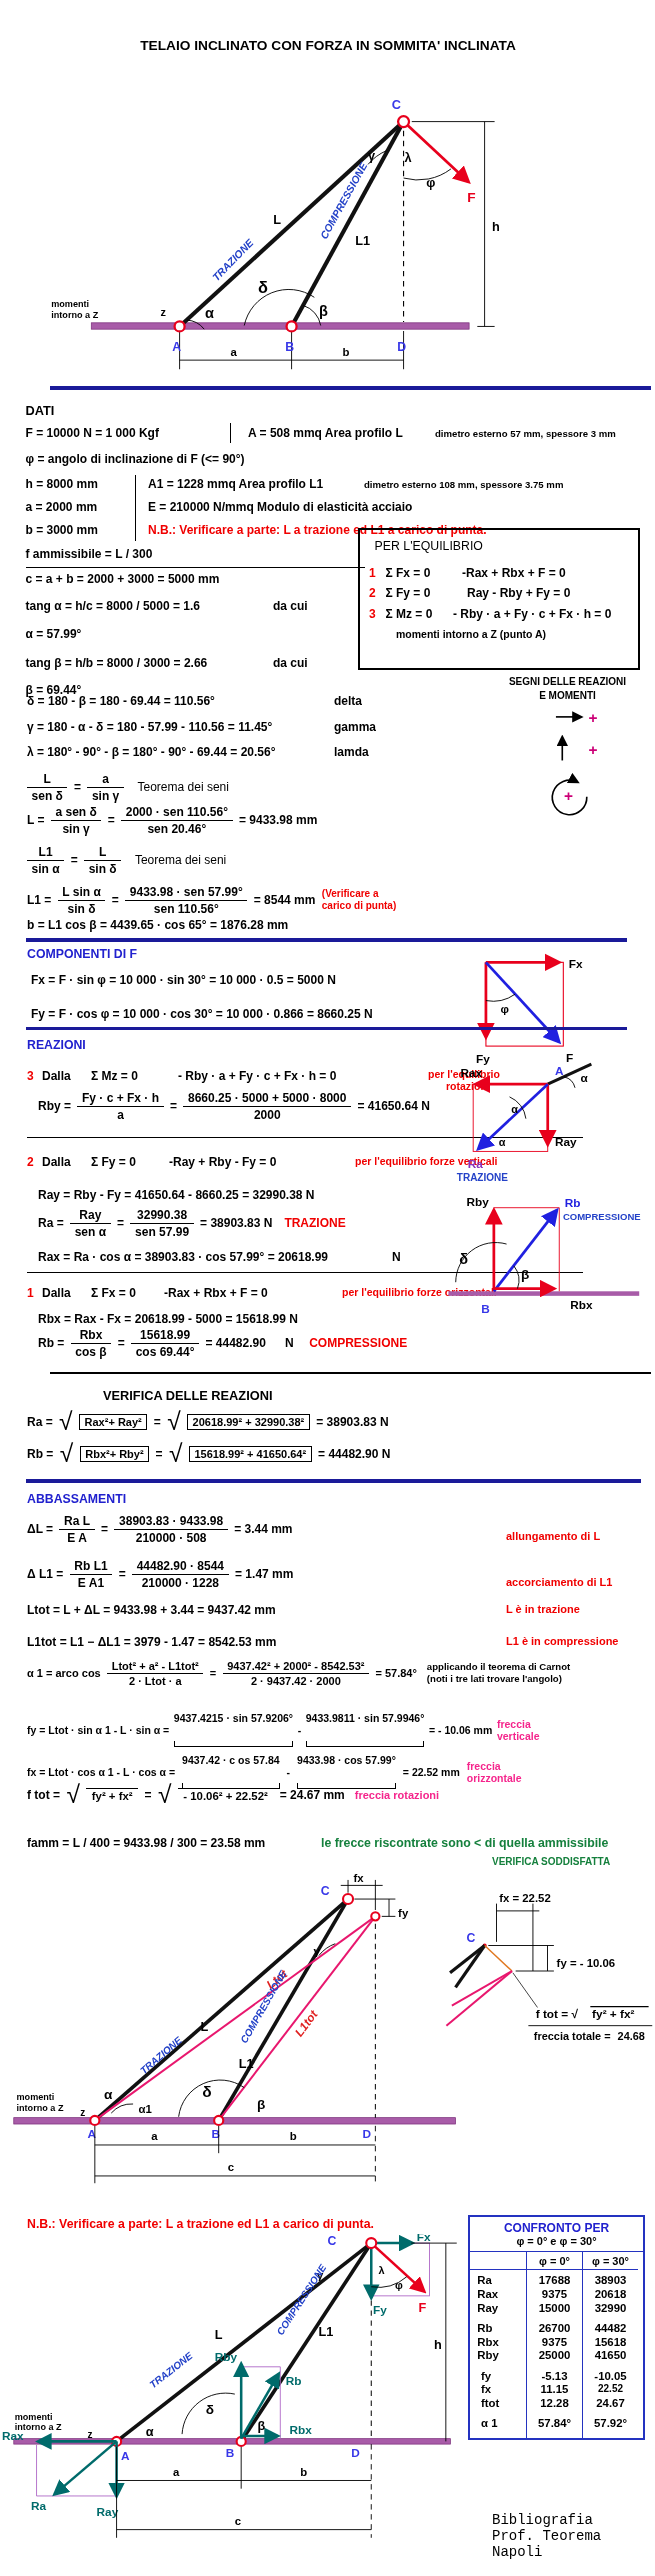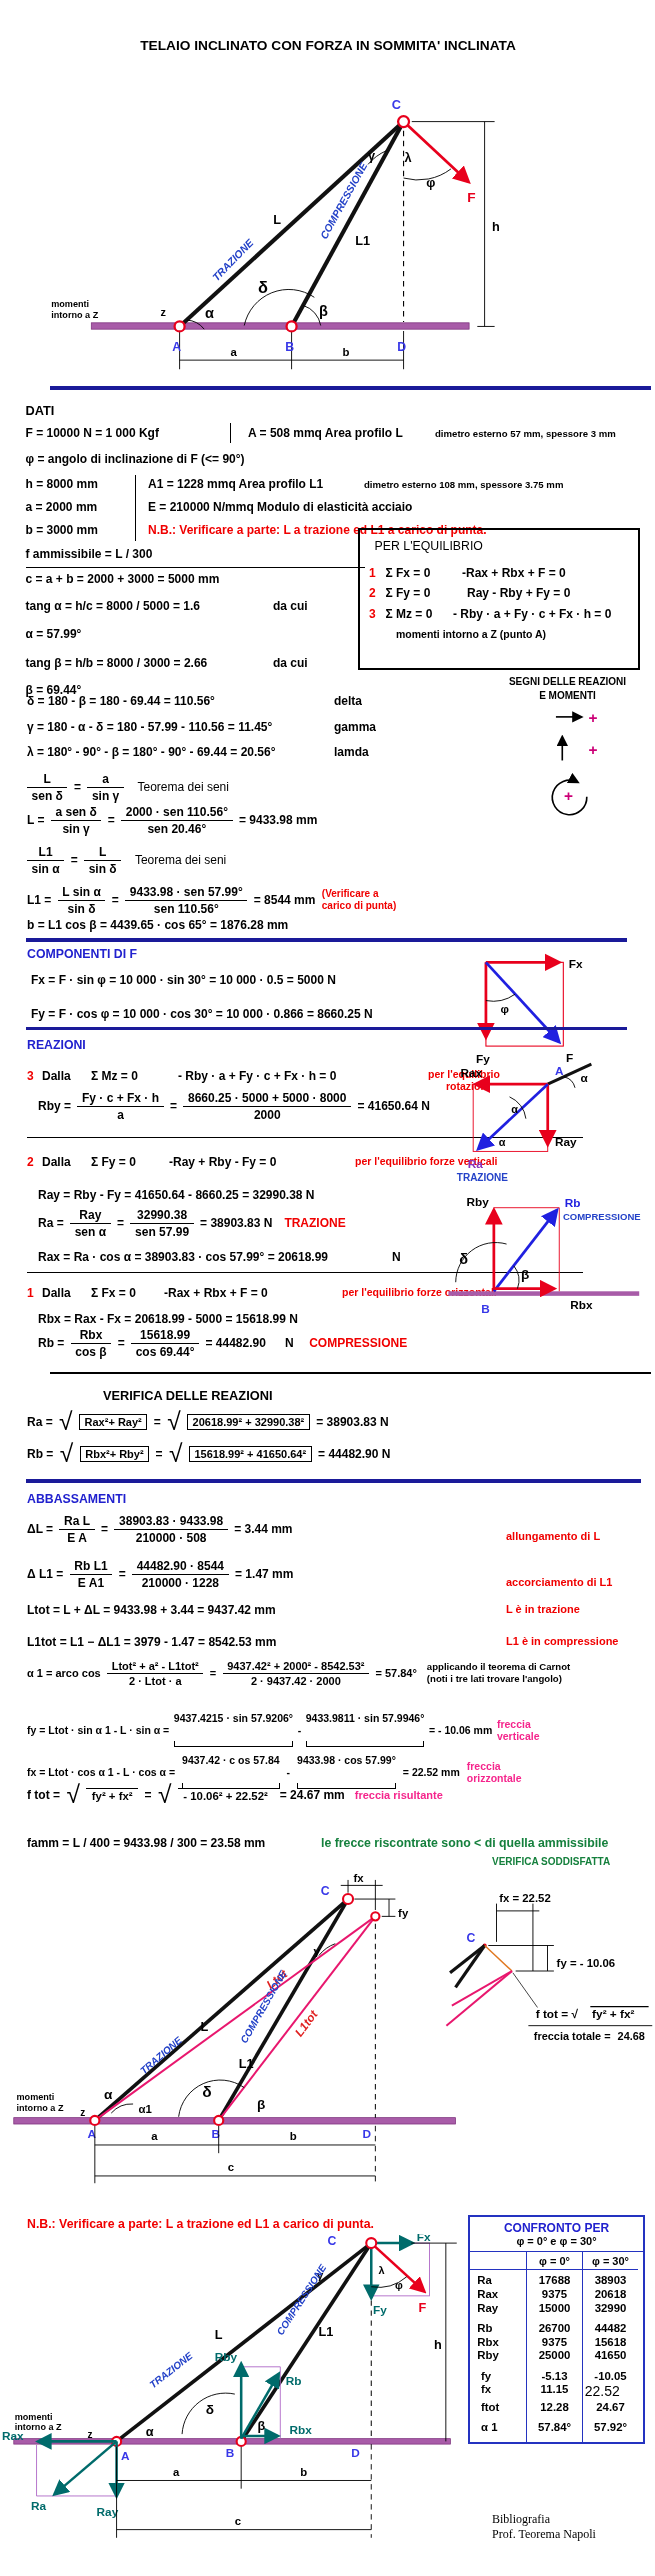--- a/index.html
+++ b/index.html
@@ -441,21 +441,21 @@
   </div>
 
   <div class="ln fr" style="left:27px;top:1787px">
     <span>f tot =</span>
     <span class="rt">√</span>
     <span class="rad2">fy² + fx²</span>
     <span>=</span>
     <span class="rt">√</span>
     <span class="rad2">- 10.06² + 22.52²</span>
     <span>=  24.67   mm</span>
-    <span class="pink" style="margin-left:3.6px;font-size:11px">freccia risultante</span>
+    <span class="pink" style="margin-left:3.6px;font-size:11px">freccia rotazioni</span>
   </div>
 
   <div class="ln" style="left:27px;top:1836px">famm = L / 400 = 9433.98 / 300 = 23.58  mm</div>
   <div class="ln nblu" style="left:321px;top:1836px;font-size:12.3px">le frecce riscontrate sono &lt; di quella ammissibile</div>
   <div class="ln nblu" style="left:492px;top:1856px;font-size:10px">VERIFICA SODDISFATTA</div>
 
   <svg style="position:absolute;left:0;top:1869px" width="656" height="337" viewBox="0 0 720 370">
     <rect x="15" y="273" width="485" height="7" fill="#A85CA8" stroke="#7A2E7A" stroke-width="0.8"></rect>
     <line x1="104" y1="276" x2="382" y2="33" stroke="#111" stroke-width="4"></line>
     <line x1="240" y1="276" x2="382" y2="33" stroke="#111" stroke-width="4"></line>
@@ -626,31 +626,31 @@
       <div style="padding:0.9px 7.3px;font-weight:bold;font-size:11.4px">Rby</div>
       <div style="padding:0.9px 1.8px;border-left:1.8px solid #2433C0;text-align:center;font-weight:bold;font-size:11.4px">25000</div>
       <div style="padding:0.9px 1.8px;border-left:1.8px solid #2433C0;text-align:center;font-weight:bold;font-size:11.4px">41650</div>
 
       <div style="padding:7.3px 7.3px 0.9px 11px;font-weight:bold;font-size:11.4px">fy</div>
       <div style="padding:7.3px 1.8px 0.9px;border-left:1.8px solid #2433C0;text-align:center;font-weight:bold;font-size:11.4px">-5.13</div>
       <div style="padding:7.3px 1.8px 0.9px;border-left:1.8px solid #2433C0;text-align:center;font-weight:bold;font-size:11.4px">-10.05</div>
 
       <div style="padding:0.9px 7.3px 0.9px 11px;font-weight:bold;font-size:11.4px">fx</div>
       <div style="padding:0.9px 1.8px;border-left:1.8px solid #2433C0;text-align:center;font-weight:bold;font-size:11.4px">11.15</div>
-      <div style="padding:0.9px 1.8px;border-left:1.8px solid #2433C0;text-align:left;font-weight:normal;font-size:14px">22.52</div>
+      <div style="padding:0.9px 1.8px;border-left:1.8px solid #2433C0;text-align:center;font-weight:bold;font-size:10px">22.52</div>
 
       <div style="padding:0.9px 7.3px 0.9px 11px;font-weight:bold;font-size:11.4px">ftot</div>
       <div style="padding:0.9px 1.8px;border-left:1.8px solid #2433C0;text-align:center;font-weight:bold;font-size:11.4px">12.28</div>
       <div style="padding:0.9px 1.8px;border-left:1.8px solid #2433C0;text-align:center;font-weight:bold;font-size:11.4px">24.67</div>
 
       <div style="padding:7.3px 7.3px 9px 11px;font-weight:bold;font-size:11.4px">α 1</div>
       <div style="padding:7.3px 1.8px 9px;border-left:1.8px solid #2433C0;text-align:center;font-weight:bold;font-size:11.4px">57.84°</div>
       <div style="padding:7.3px 1.8px 9px;border-left:1.8px solid #2433C0;text-align:center;font-weight:bold;font-size:11.4px">57.92°</div>
     </div>
   </div>
 
-  <div style="position:absolute;left:492px;top:2512px;font-family:Liberation Serif, serif;font-size:12px">
+  <div style="position:absolute;left:492px;top:2512px;font-family:Liberation Mono, monospace;font-size:14px">
     <div>Bibliografia</div>
     <div>Prof. Teorema Napoli</div>
   </div>
 
 </div>
 
 
 </body></html>

